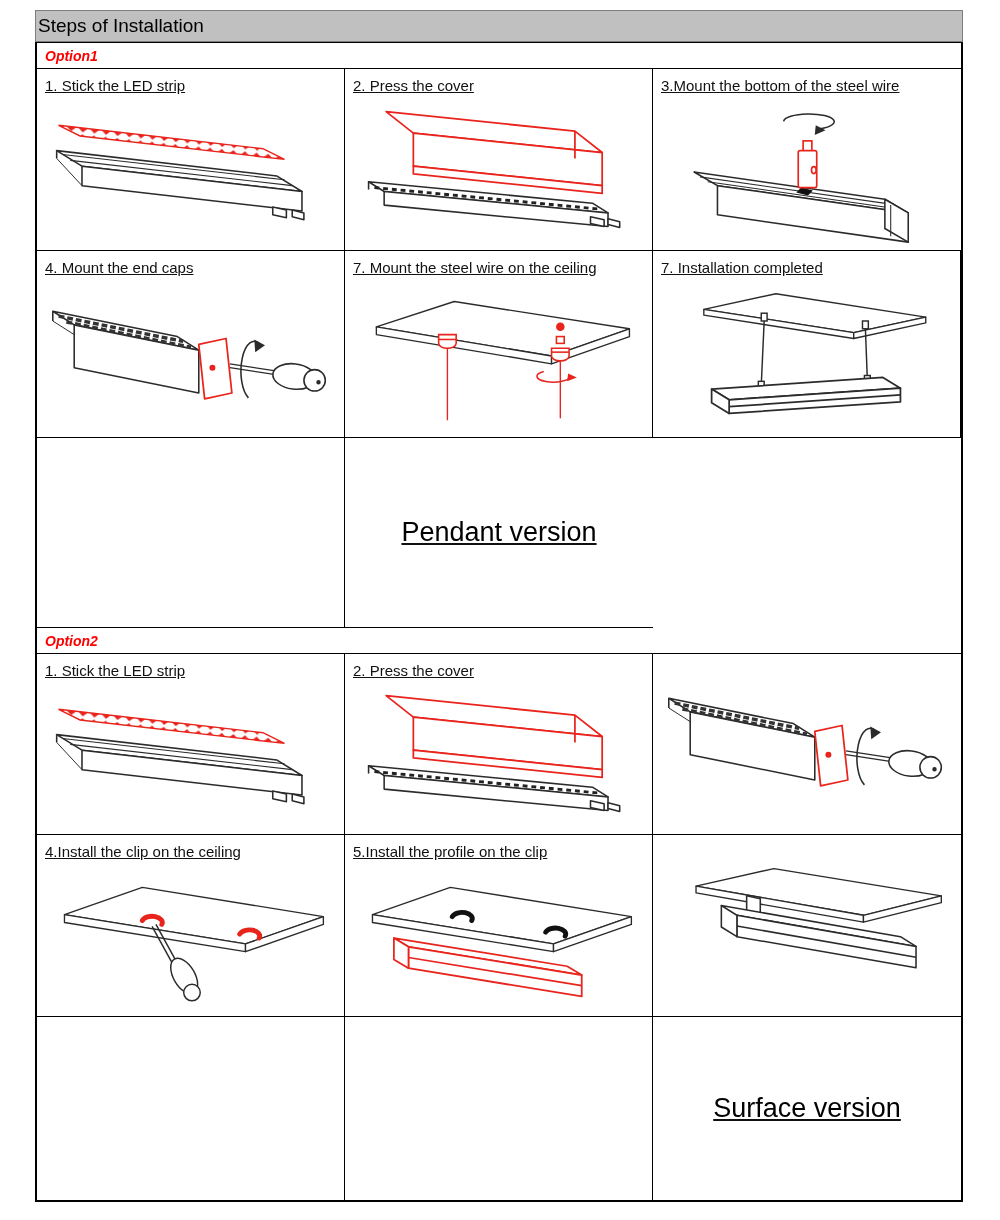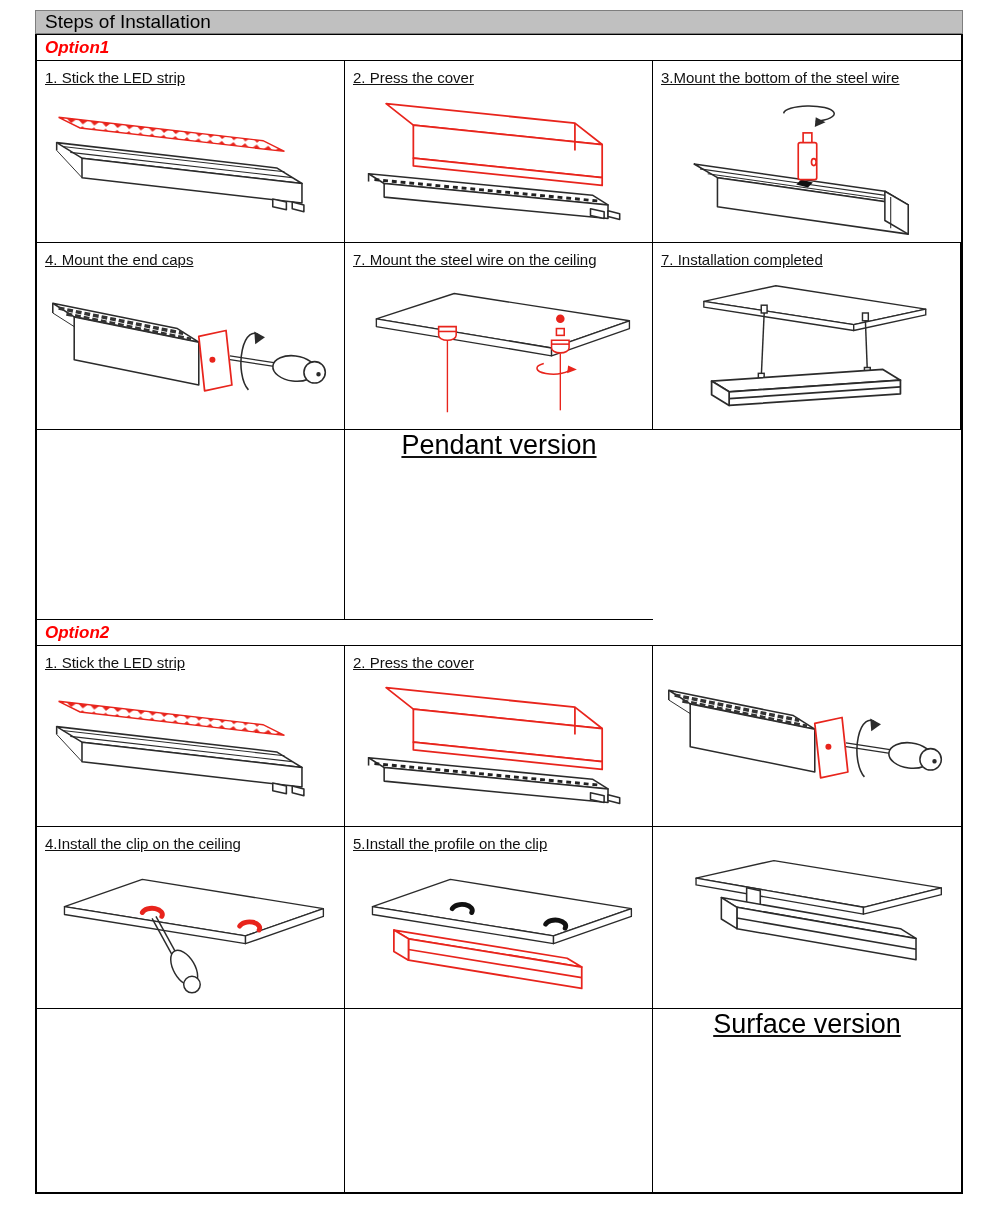--- a/index.html
+++ b/index.html
@@ -1,33 +1,33 @@
 <!DOCTYPE html>
 <html><head>
 <meta charset="utf-8">
 <style>
   html,body{margin:0;padding:0;background:#fff;}
   body{width:1000px;height:1220px;position:relative;font-family:"Liberation Sans",sans-serif;color:#111;}
   .sheet{position:absolute;left:35px;top:10px;width:928px;}
-  .titlebar{box-sizing:border-box;height:24px;background:#c0c0c0;border:1px solid #7e7e7e;
-            display:flex;align-items:center;padding-left:9px;font-size:19px;color:#000;}
+  .titlebar{box-sizing:border-box;height:32px;background:#c0c0c0;border:1px solid #7e7e7e;
+            display:flex;align-items:center;padding-left:2px;font-size:19px;color:#000;}
   .tbl{box-sizing:border-box;border:2px solid #000;border-top:1.5px solid #000;}
   .optionband{box-sizing:border-box;height:26px;border-bottom:1.5px solid #000;display:flex;align-items:center;
-              padding-left:8px;font-size:17px;font-weight:bold;font-style:italic;color:#ff0000;}
+              padding-left:8px;font-size:14px;font-weight:bold;font-style:italic;color:#ff0000;}
   .grid{display:grid;grid-template-columns:1fr 1fr 1fr;}
   .g1{grid-template-rows:182px 187px 190px;}
   .g2{grid-template-rows:181px 182px 183px;}
   .cell{box-sizing:border-box;border-right:1.5px solid #000;border-bottom:1.5px solid #000;
         overflow:hidden;display:flex;flex-direction:column;text-decoration:underline;}
   .cell.last-col{border-right:none;}
   .cell.last-row{border-bottom:none;}
   .cell-label{padding:7px 4px 0 8px;font-size:15px;line-height:19px;white-space:nowrap;}
   .cell-fig{flex:1;display:flex;align-items:center;justify-content:center;}
   .fig{width:296px;height:146px;}
-  .version-cell{justify-content:center;display:flex;flex-direction:row;}
+  .version-cell{align-items:center;justify-content:center;display:flex;flex-direction:row;}
   .version-text{font-size:27px;color:#000;}
   .defs{position:absolute;width:0;height:0;overflow:hidden;}
 </style>
 </head>
 <body>
 
 <svg class="defs" aria-hidden="true">
   <defs>
     <pattern id="ledpat" width="12" height="10" patternUnits="userSpaceOnUse" patternTransform="rotate(6)">
       <rect width="12" height="10" fill="#fff"></rect>

